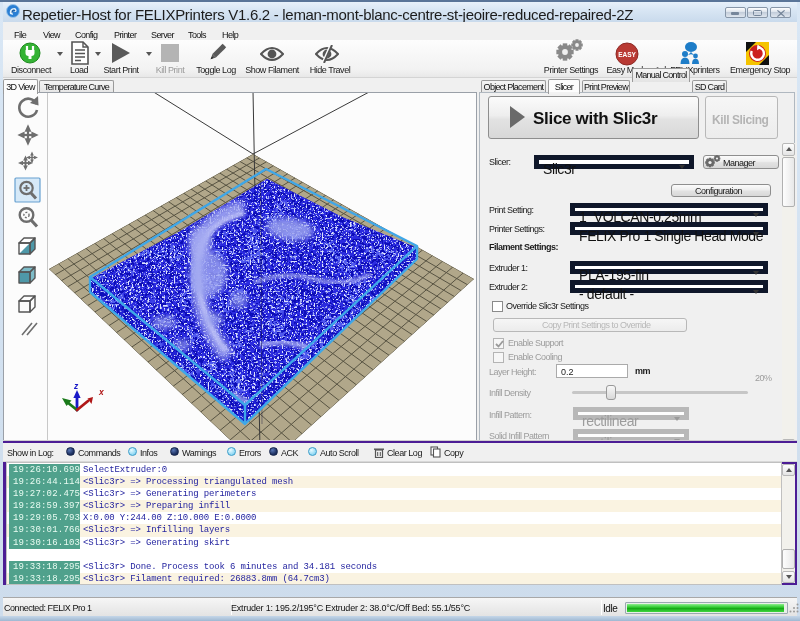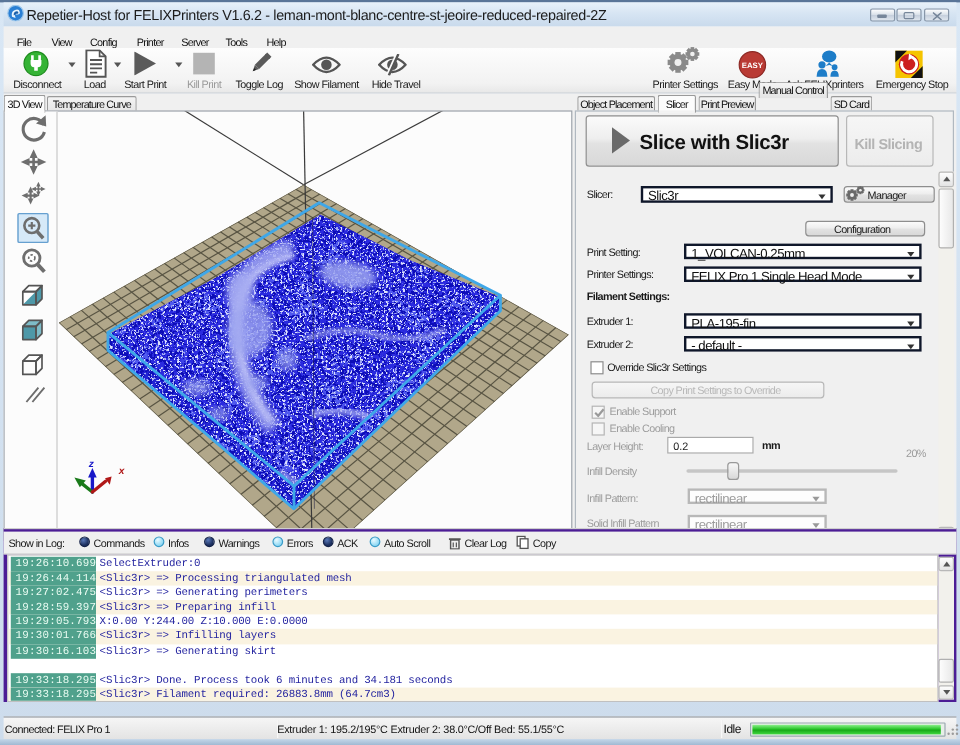--- a/index.html
+++ b/index.html
@@ -1,21 +1,21 @@
 <!DOCTYPE html>
 <html><head><meta charset="utf-8"><style>
 *{margin:0;padding:0;box-sizing:border-box;}
 html,body{width:800px;height:621px;overflow:hidden;}
 body{font-family:"Liberation Sans",sans-serif;position:relative;background:#cfe0ef;}
 .abs{position:absolute;}
 
 #frame{left:0;top:0;width:800px;height:621px;background:linear-gradient(#d9e7f5,#cddcec);}
 #frame-top{left:0;top:0;width:800px;height:2px;background:#5a7598;}
 #titlebar{left:3px;top:2px;width:794px;height:20px;background:linear-gradient(#e8f1fa 0%,#d7e5f3 45%,#c9daec 100%);}
-#title-text{left:22px;top:6px;font-size:12px;color:#1c1c1c;white-space:nowrap;letter-spacing:-0.3px;}
+#title-text{left:22px;top:6px;font-size:15px;color:#1c1c1c;white-space:nowrap;letter-spacing:-0.3px;}
 .winbtn{top:7px;height:11px;width:21px;background:linear-gradient(#fefefe,#d7dfe8 50%,#c4cedb 50%,#dfe6ee);border:1px solid #8796a8;border-radius:2px;}
 
 #menubar{left:3px;top:22px;width:794px;height:18px;background:#f0f0f0;border-bottom:1px solid #f0f0f0;}
 .menu{position:absolute;top:8px;font-size:9px;color:#111;letter-spacing:-0.6px;}
 #toolbar{left:3px;top:40px;width:794px;height:38px;background:linear-gradient(#fdfdfd,#f2f2f2 80%,#e8e8e8);border-bottom:1px solid #d4d4d4;}
 .tbitem{position:absolute;text-align:center;font-size:9px;color:#1a1a1a;letter-spacing:-0.45px;white-space:nowrap;}
 .tbgray{color:#9a9a9a;}
 .caret{position:absolute;width:0;height:0;border-left:3px solid transparent;border-right:3px solid transparent;border-top:4px solid #555;}
 
 #content{left:3px;top:78px;width:794px;height:374px;background:#f0f0f0;}
@@ -23,21 +23,21 @@
 .tab.active{background:#fcfcfc;z-index:3;}
 
 #view3d{left:3px;top:92px;width:474px;height:359px;background:#fcfcfc;border:1px solid #9aa0a8;}
 #toolcol{left:0px;top:0px;width:44px;height:357px;background:#fcfcfc;border-right:1px solid #c8c8c8;}
 #rightpanel{left:479px;top:92px;width:316px;height:361px;background:#f0f0f0;border:1px solid #b0b8c0;}
 
 .btn{position:absolute;background:linear-gradient(#fbfbfb,#eee 45%,#e2e2e2 55%,#d8d8d8);border:1px solid #8e8e8e;border-radius:3px;}
 .btn.dis{color:#aaa;border-color:#b8b8b8;background:linear-gradient(#f6f6f6,#ececec);}
 .lbl{position:absolute;font-size:9px;color:#1a1a1a;letter-spacing:-0.5px;white-space:nowrap;}
 .lbl.gray{color:#9c9c9c;}
-.dd{position:absolute;background:#fff;border:2px solid #0f172a;font-size:11px;color:#111;letter-spacing:-0.4px;}
+.dd{position:absolute;background:#fff;border:5px solid #0f172a;font-size:14px;color:#111;letter-spacing:-0.4px;}
 .dd .tx{position:absolute;left:4px;top:1px;white-space:nowrap;}
 .dd .ar{position:absolute;right:4px;top:5px;width:0;height:0;border-left:3.5px solid transparent;border-right:3.5px solid transparent;border-top:4px solid #333;}
 .dd.dis{border-color:#b8b8b8;color:#9c9c9c;background:#fdfdfd;}
 .dd.dis .ar{border-top-color:#999;}
 .cb{position:absolute;width:11px;height:11px;background:#fff;border:1px solid #8a8a8a;}
 .cb.dis{border-color:#b4b4b4;background:#f6f6f6;}
 
 .sb{position:absolute;background:#f0f0f0;}
 .sbtn{position:absolute;width:13px;height:13px;background:linear-gradient(#fdfdfd,#e4e4e4);border:1px solid #b8b8b8;border-radius:2px;}
 .sthumb{position:absolute;width:13px;background:linear-gradient(90deg,#fdfdfd,#e8e8e8);border:1px solid #b0b0b0;border-radius:2px;}

